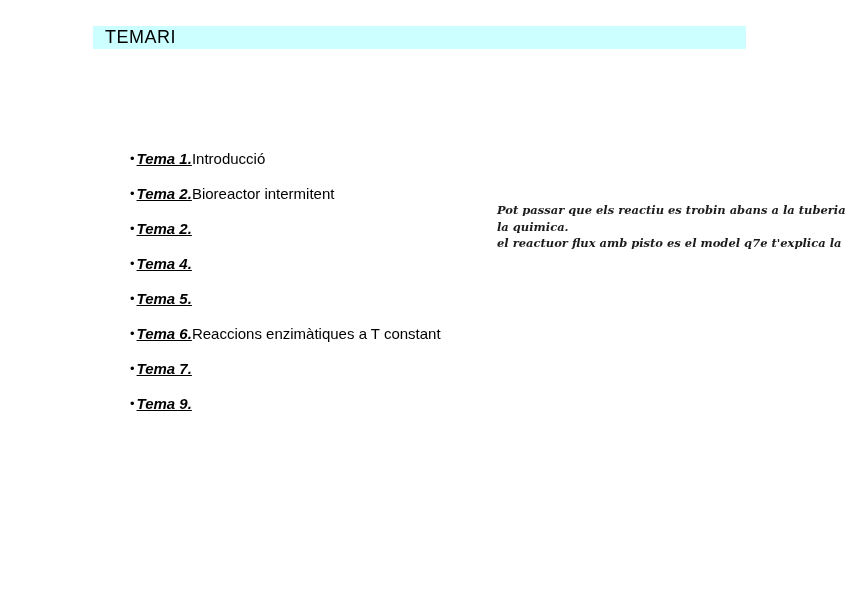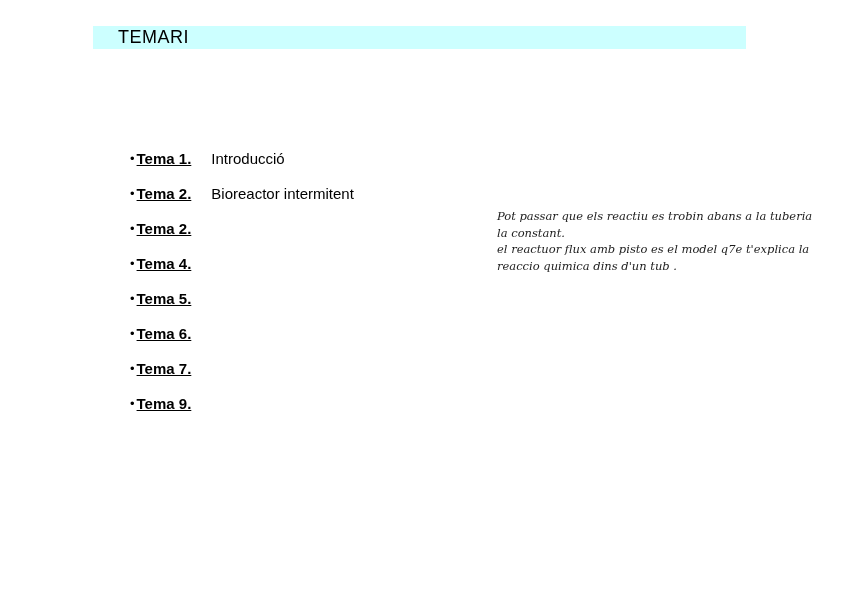--- a/index.html
+++ b/index.html
@@ -18,21 +18,21 @@
   }
   .header-bar {
     position: absolute;
     left: 93px;
     top: 26px;
     width: 653px;
     height: 23px;
     display: flex;
     align-items: center;
     box-sizing: border-box;
-    padding-left: 25px;
+    padding-left: 12px;
   }
   .header-title {
     font-size: 18px;
     letter-spacing: 0.5px;
     color: #000000;
     white-space: nowrap;
   }
   .topics {
     position: absolute;
     left: 130px;
@@ -46,32 +46,34 @@
     white-space: nowrap;
   }
   .bullet {
     font-size: 13px;
     margin-right: 2px;
     line-height: 1;
   }
   .topic-label {
     font-weight: bold;
     text-decoration: underline;
-    margin-right: 20px;
+    margin-right: 0;
+    font-style: italic;
   }
   .annotation {
     position: absolute;
     left: 497px;
-    top: 208px;
+    top: 202px;
     width: 330px;
     font-family: "DejaVu Serif", serif;
     font-style: italic;
     font-size: 11.5px;
     line-height: 16.5px;
     color: #1c1c1c;
+    font-weight: bold;
   }
   .annotation-line {
     white-space: nowrap;
   }
 </style>
 </head>
 <body>
 
 <div class="slide">
 
@@ -98,31 +100,31 @@
       <span class="bullet">•</span>
       <span class="topic-label">Tema 4.</span>
     </div>
     <div class="topic">
       <span class="bullet">•</span>
       <span class="topic-label">Tema 5.</span>
     </div>
     <div class="topic">
       <span class="bullet">•</span>
       <span class="topic-label">Tema 6.</span>
+      <span class="topic-text">Reaccions enzimàtiques a T constant</span>
     </div>
     <div class="topic">
       <span class="bullet">•</span>
       <span class="topic-label">Tema 7.</span>
     </div>
     <div class="topic">
       <span class="bullet">•</span>
       <span class="topic-label">Tema 9.</span>
     </div>
   </div>
 
   <div class="annotation">
     <div class="annotation-line">Pot passar que els reactiu es trobin abans a la tuberia</div>
-    <div class="annotation-line">la constant.</div>
+    <div class="annotation-line">la quimica.</div>
     <div class="annotation-line">el reactuor flux amb pisto es el model q7e t'explica la</div>
-    <div class="annotation-line">reaccio quimica dins d'un tub .</div>
   </div>
 
 </div>
 
 </body></html>

